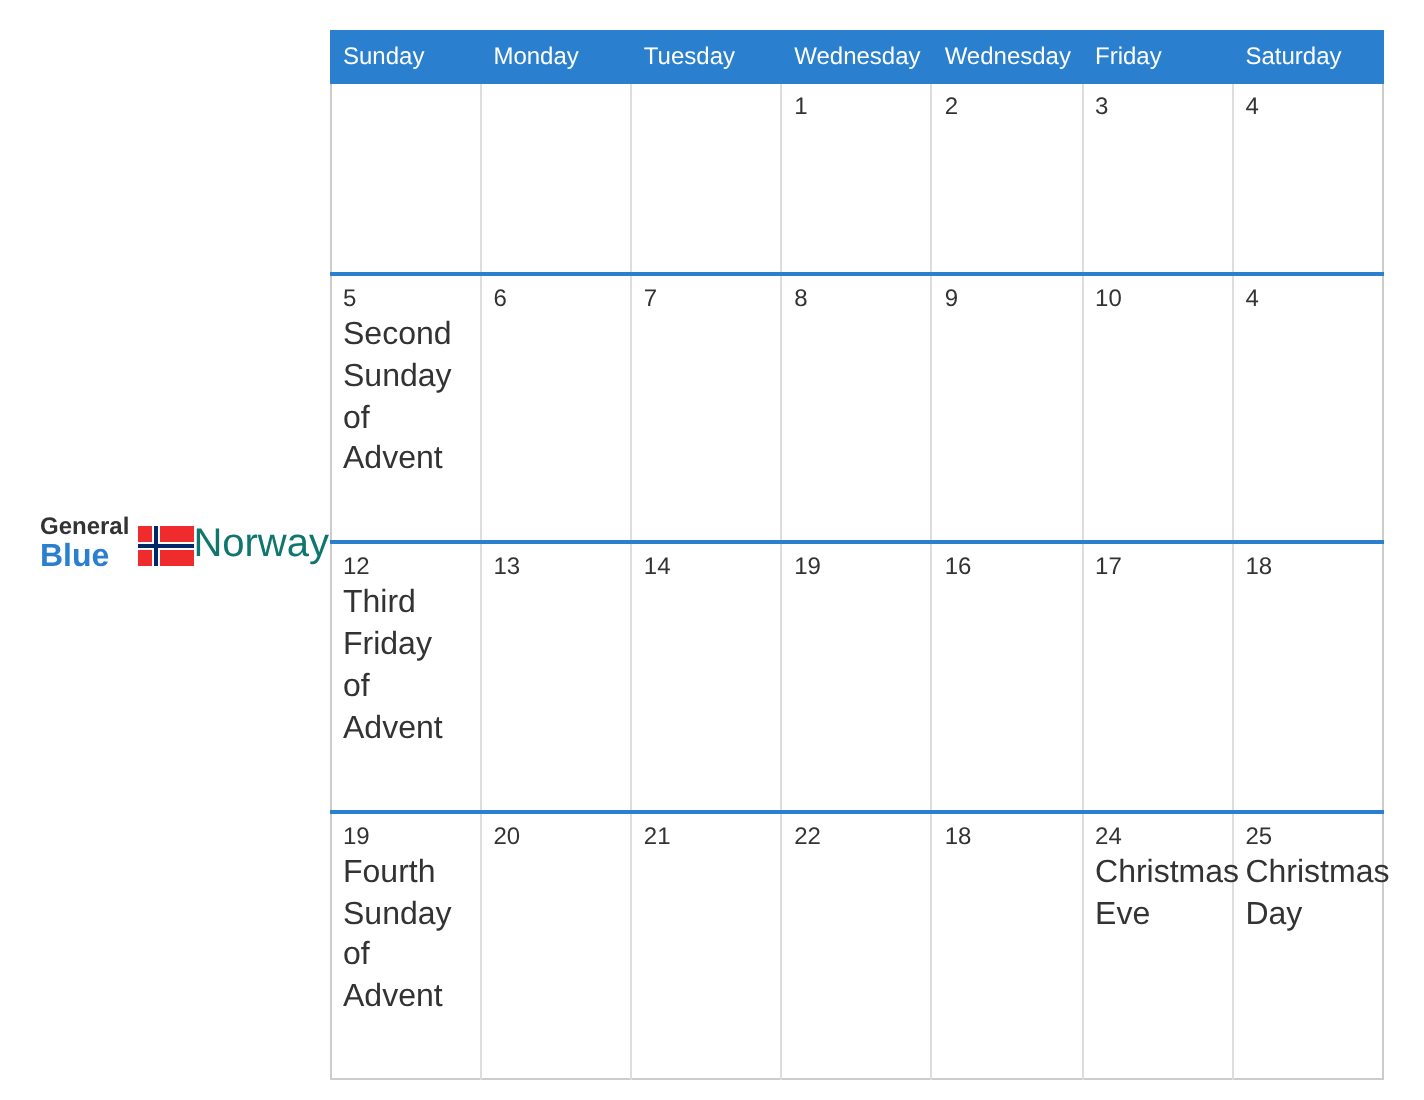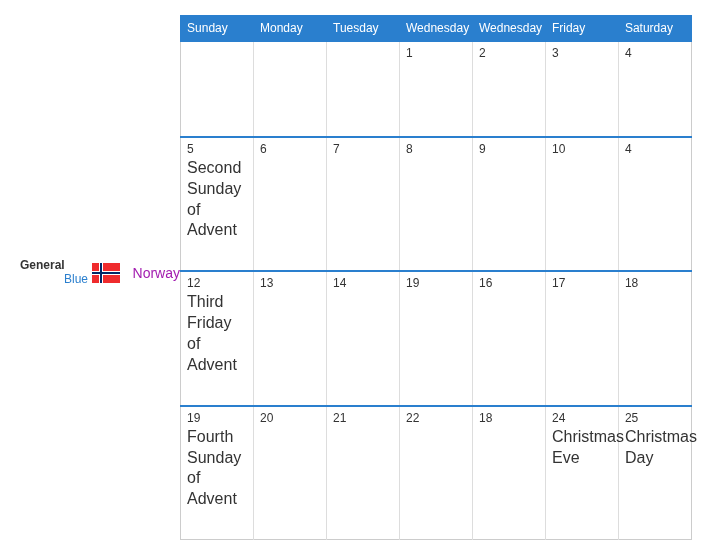--- a/index.html
+++ b/index.html
@@ -32,42 +32,41 @@
       display: flex;
       flex-direction: column;
       line-height: 1.1;
     }
     .logo-general {
       font-size: 12px;
       color: #333;
       font-weight: bold;
     }
     .logo-blue {
-      font-size: 12px;
+      font-size: 16px;
       color: #2a7fce;
-      font-weight: normal;
-      margin-left: 44px;
+      font-weight: bold;
     }
     .logo-flag {
       width: 28px;
       height: 20px;
       margin-left: 4px;
     }
     .title {
       font-size: 32px;
       color: #333;
       font-weight: normal;
       text-align: center;
       flex: 1;
     }
     .country {
-      font-size: 14px;
-      color: #a21caf;
+      font-size: 20px;
+      color: #0f766e;
       min-width: 60px;
-      text-align: right;
+      text-align: center;
     }
     .calendar {
       flex: 1;
       border: 1px solid #ccc;
       border-collapse: collapse;
       width: 100%;
       table-layout: fixed;
       padding-left: 32px;
     }
     .calendar thead tr th {

